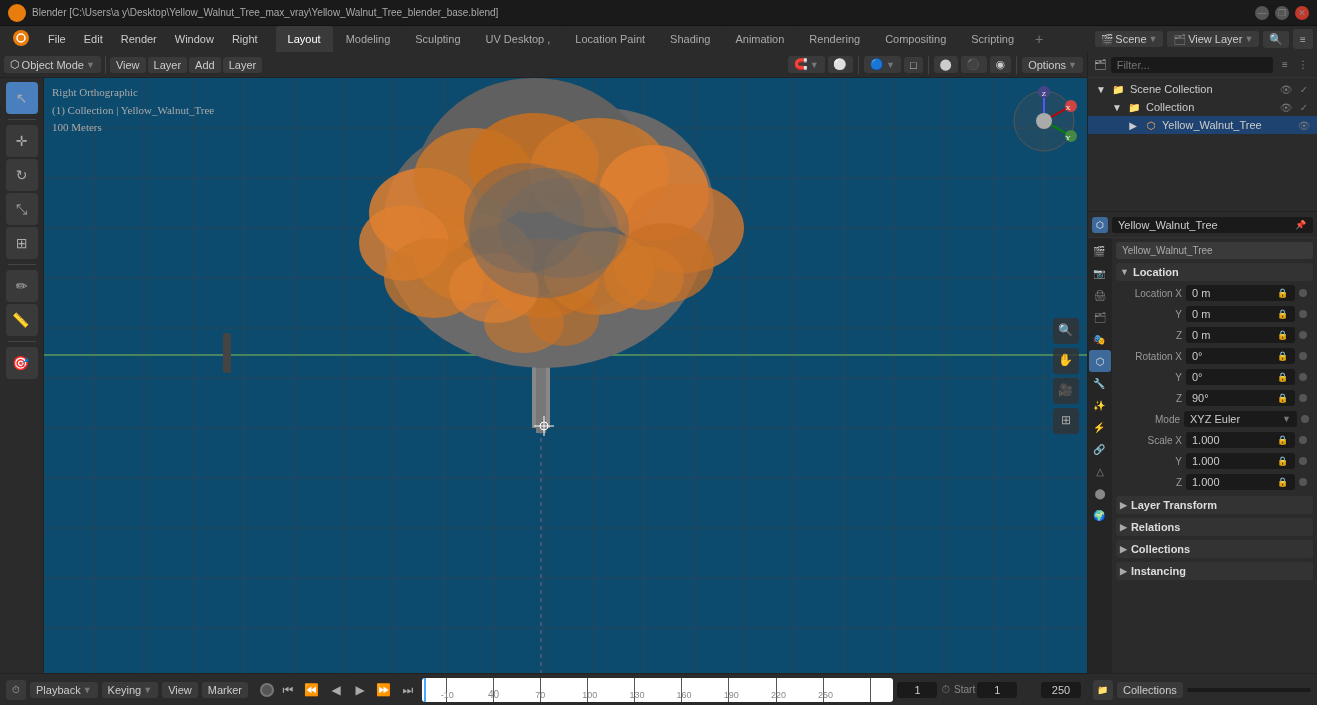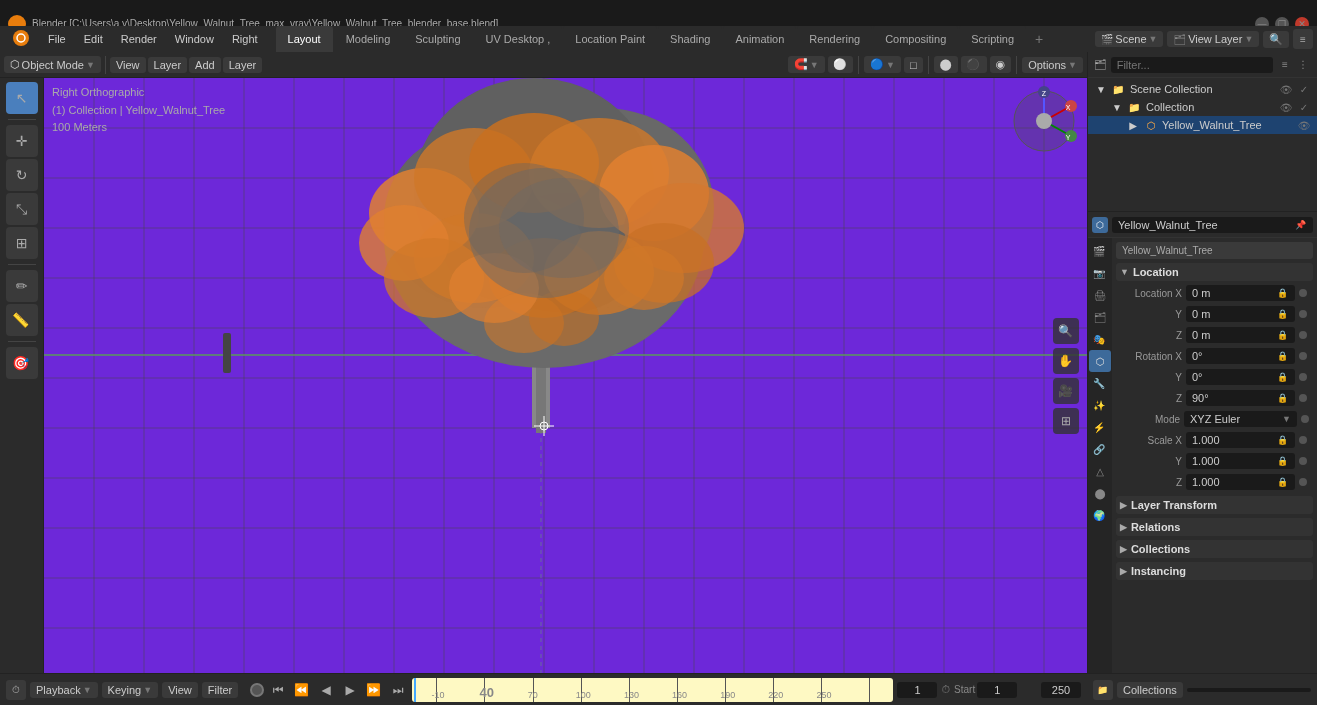--- a/index.html
+++ b/index.html
@@ -1,21 +1,21 @@
 <!DOCTYPE html>
 <html><head>
   <meta charset="utf-8">
   <style>
     * { margin: 0; padding: 0; box-sizing: border-box; }
     body { width: 1317px; height: 705px; background: #1a1a1a; color: #ccc; font-family: 'Segoe UI', Arial, sans-serif; font-size: 11px; overflow: hidden; position: relative; }
 
     
     #titlebar {
       width: 100%; height: 26px; background: #1a1a1a; display: flex; align-items: center;
-      padding: 0 8px; border-bottom: 1px solid #111; position: absolute; top: 0; left: 0; z-index: 100; margin-top: 11px;
+      padding: 0 8px; border-bottom: 1px solid #111; position: absolute; top: 0; left: 0; z-index: 100;
     }
     #titlebar .blender-logo { width: 18px; height: 18px; background: #e87d0d; border-radius: 50%; margin-right: 6px; flex-shrink: 0; display: flex; align-items: center; justify-content: center; }
     #titlebar .title-text { color: #aaa; font-size: 10px; flex: 1; }
     #titlebar .win-controls { display: flex; gap: 6px; }
     #titlebar .win-btn { width: 14px; height: 14px; border-radius: 50%; font-size: 9px; display: flex; align-items: center; justify-content: center; cursor: pointer; color: #888; }
     #titlebar .win-btn.minimize { background: #555; }
     #titlebar .win-btn.maximize { background: #555; }
     #titlebar .win-btn.close { background: #c0392b; }
 
     
@@ -36,21 +36,21 @@
     }
     .tool-btn { width: 32px; height: 32px; background: #3a3a3a; border-radius: 4px; display: flex; align-items: center; justify-content: center; cursor: pointer; font-size: 14px; color: #aaa; }
     .tool-btn.active { background: #4a7fbd; }
     .tool-sep { width: 28px; height: 1px; background: #444; margin: 3px 0; }
     .vp-btn { padding: 2px 6px; background: #3a3a3a; border-radius: 3px; color: #ccc; font-size: 11px; cursor: pointer; display: flex; align-items: center; gap: 2px; }
     .vp-sep { width: 1px; height: 18px; background: #444; margin: 0 2px; }
 
     
     #viewport {
       position: absolute; top: 78px; left: 44px; right: 1090px; bottom: 32px;
-      background: #6d28d9; overflow: hidden;
+      background: #0c4a6e; overflow: hidden; font-family: Liberation Serif, serif;
     }
     #viewport-info {
       position: absolute; top: 6px; left: 8px; color: #aaa; font-size: 11px; line-height: 1.6;
     }
 
     
     #grid-canvas {
       position: absolute; top: 0; left: 0; width: 100%; height: 100%;
     }
 
@@ -134,21 +134,21 @@
     #bottom-left { display: flex; align-items: center; padding: 0 6px; gap: 4px; }
     #bottom-mid { flex: 1; display: flex; align-items: center; gap: 4px; padding: 0 6px; }
     #bottom-right2 { display: flex; align-items: center; padding: 0 6px; gap: 4px; width: 230px; flex-shrink: 0; justify-content: flex-end; }
 
     .circle-record { width: 14px; height: 14px; border-radius: 50%; background: #555; border: 2px solid #777; cursor: pointer; }
 
     .playback-ctrl { width: 20px; height: 20px; display: flex; align-items: center; justify-content: center; cursor: pointer; color: #aaa; font-size: 12px; }
 
     
     #tl-area {
-      flex: 1; height: 24px; background: #fef9c3; border-radius: 3px; position: relative;
+      flex: 1; height: 24px; background: #ffffff; border-radius: 3px; position: relative;
       overflow: hidden; cursor: pointer;
     }
 
     
     #obj-header {
       position: absolute; top: 52px; left: 0; right: 1090px; height: 26px;
       background: #2b2b2b; display: flex; align-items: center; padding: 0 4px;
       border-bottom: 1px solid #222; z-index: 50; gap: 2px;
     }
 
@@ -596,21 +596,21 @@
       <span style="color:#777; font-size:9px;">▼</span>
     </div>
     <div class="vp-btn">
       <span>Keying</span>
       <span style="color:#777; font-size:9px;">▼</span>
     </div>
     <div class="vp-btn">
       <span>View</span>
     </div>
     <div class="vp-btn">
-      <span>Filter</span>
+      <span>Marker</span>
     </div>
   </div>
 
   <div id="bottom-mid">
 
     <div class="circle-record"></div>
 
     <div class="playback-ctrl">⏮</div>
     <div class="playback-ctrl">⏪</div>
     <div class="playback-ctrl">◀</div>
@@ -628,21 +628,21 @@
         <div style="position:absolute; top:0; height:100%; width:1px; background:#555; left:45%;"></div>
         <div style="position:absolute; top:0; height:100%; width:1px; background:#555; left:55%;"></div>
         <div style="position:absolute; top:0; height:100%; width:1px; background:#555; left:65%;"></div>
         <div style="position:absolute; top:0; height:100%; width:1px; background:#555; left:75%;"></div>
         <div style="position:absolute; top:0; height:100%; width:1px; background:#555; left:85%;"></div>
         <div style="position:absolute; top:0; height:100%; width:1px; background:#555; left:95%;"></div>
 
         <div style="position:absolute; top:0; height:100%; width:2px; background:#44aaff; left:0.4%; z-index:10;"></div>
 
         <span style="position:absolute; bottom:2px; left:4%; font-size:9px; color:#888;">-10</span>
-        <span style="position:absolute; bottom:2px; left:14%; font-size:13px; color:#888;font-weight:bold;">40</span>
+        <span style="position:absolute; bottom:2px; left:14%; font-size:10px; color:#888;">40</span>
         <span style="position:absolute; bottom:2px; left:24%; font-size:9px; color:#888;">70</span>
         <span style="position:absolute; bottom:2px; left:34%; font-size:9px; color:#888;">100</span>
         <span style="position:absolute; bottom:2px; left:44%; font-size:9px; color:#888;">130</span>
         <span style="position:absolute; bottom:2px; left:54%; font-size:9px; color:#888;">160</span>
         <span style="position:absolute; bottom:2px; left:64%; font-size:9px; color:#888;">190</span>
         <span style="position:absolute; bottom:2px; left:74%; font-size:9px; color:#888;">220</span>
         <span style="position:absolute; bottom:2px; left:84%; font-size:9px; color:#888;">250</span>
       </div>
     </div>
 

